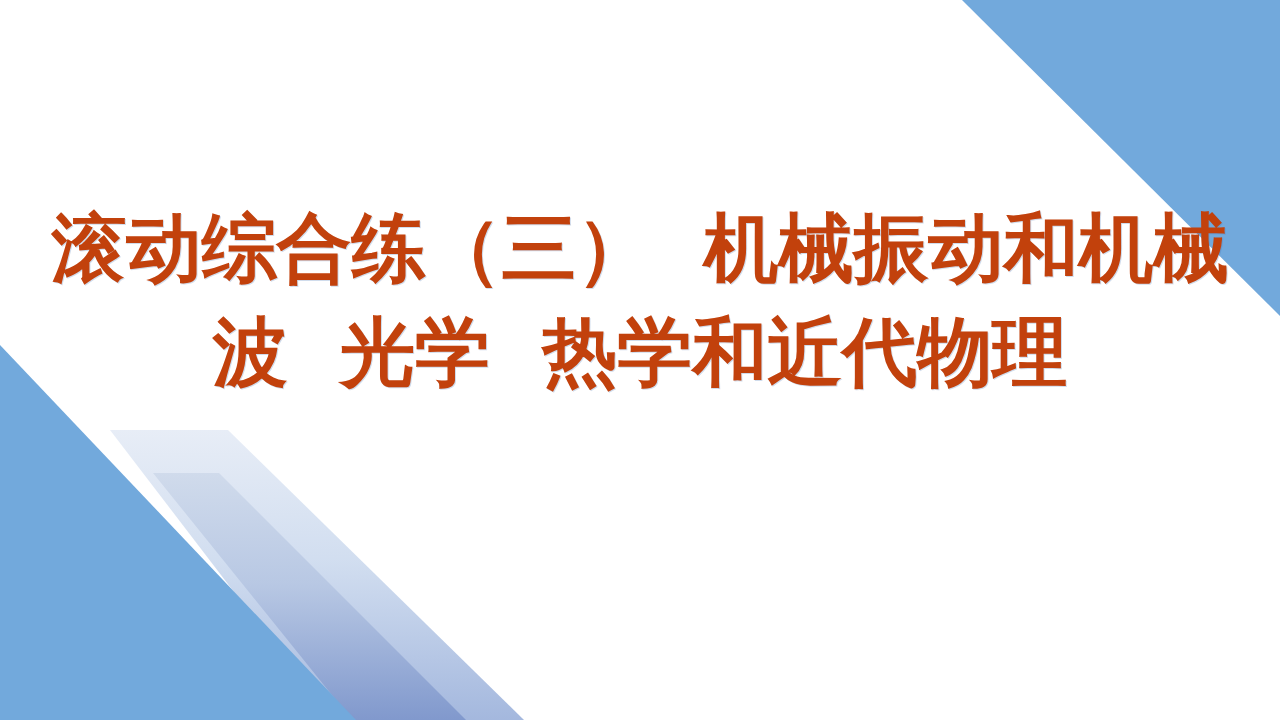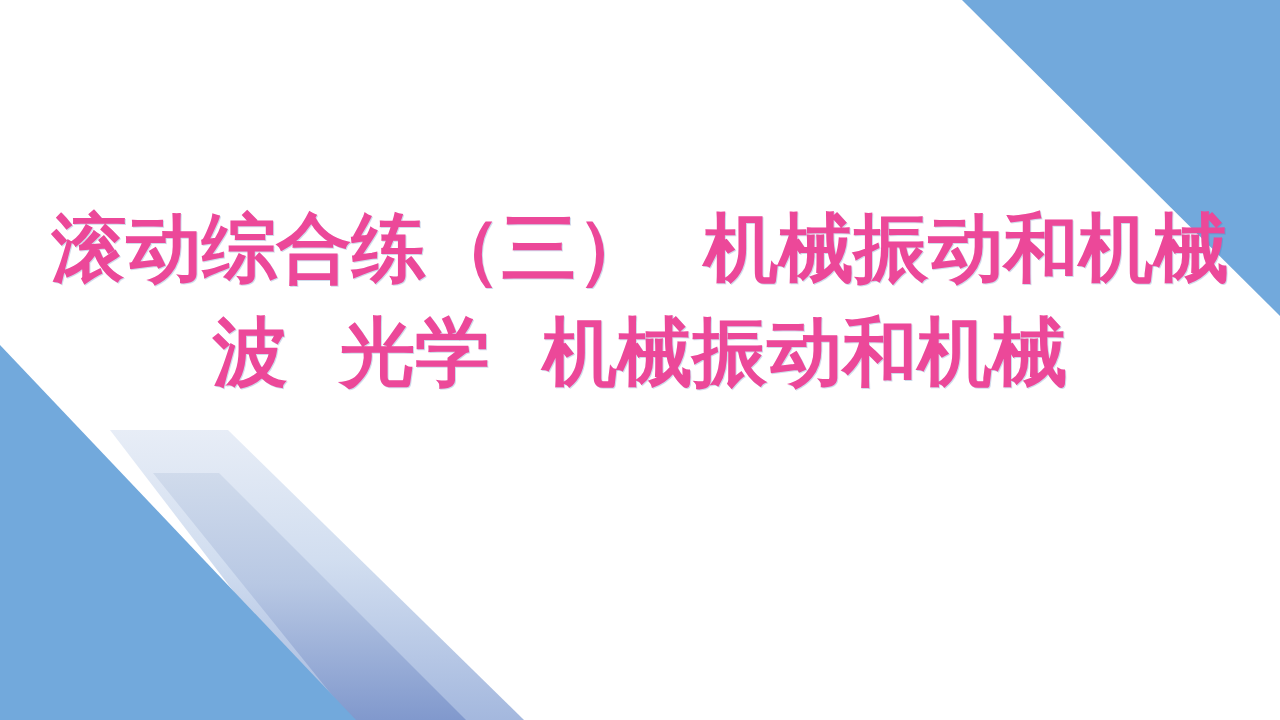--- a/index.html
+++ b/index.html
@@ -30,21 +30,21 @@
   .title-block {
     position: absolute;
     left: 0;
     top: 196px;
     width: 1280px;
     text-align: center;
     z-index: 5;
   }
   .title-line {
     display: block;
-    color: #ec4899;
+    color: #c2410c;
     font-weight: bold;
     font-size: 74px;
     line-height: 104px;
     letter-spacing: 0.5px;
     white-space: pre;
     text-shadow: 1px 1px 0 rgba(68,114,181,0.25);
   }
   .title-line.line-1 {
     font-size: 75px;
     letter-spacing: 0px;
@@ -77,16 +77,16 @@
 
     <polygon points="110,430 228,430 524,720 332,720" fill="url(#bandOuterGrad)"></polygon>
 
     <polygon points="153,473 219,473 466,720 352,720" fill="url(#bandInnerGrad)"></polygon>
 
     <polygon points="0,345 0,720 356,720" fill="#72A9DC"></polygon>
   </svg>
 
   <div class="title-block">
     <span class="title-line line-1">滚动综合练（三）  机械振动和机械</span>
-    <span class="title-line line-2">波  光学  机械振动和机械</span>
+    <span class="title-line line-2">波  光学  热学和近代物理</span>
   </div>
 
 </div>
 
 </body></html>

